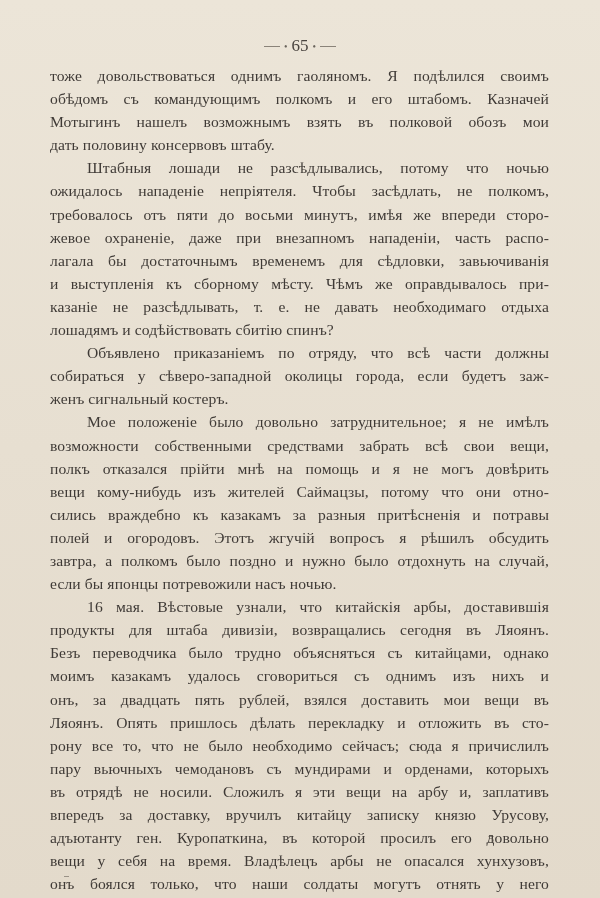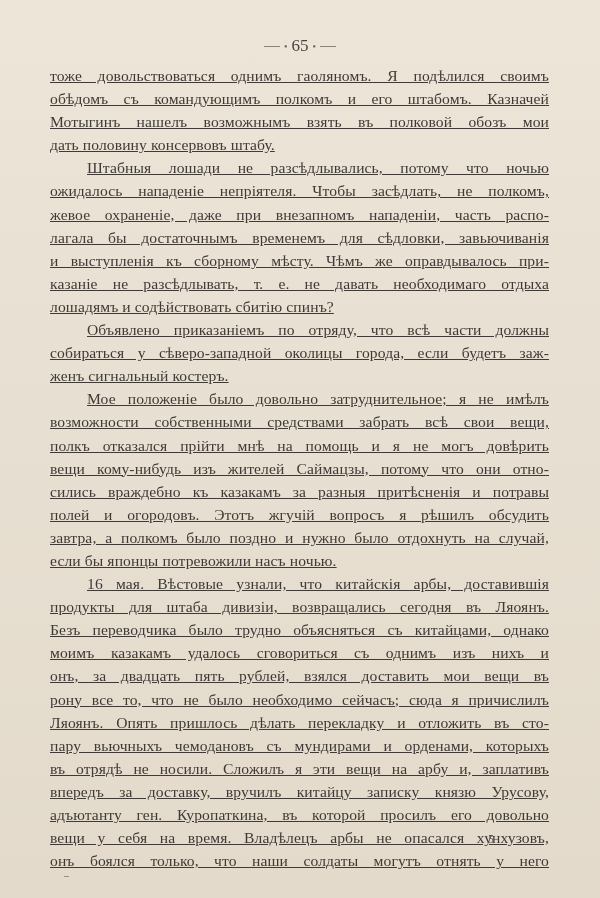--- a/index.html
+++ b/index.html
@@ -45,21 +45,20 @@
       left: 50px;
       width: 499px;
       font-size: 15.6px;
       line-height: 23.1px;
       text-align: justify;
       letter-spacing: 0.1px;
     }
     .para {
       margin: 0;
       text-indent: 0;
-      text-decoration: underline;
     }
     .line {
       display: block;
       text-align: justify;
       text-align-last: justify;
       white-space: nowrap;
       overflow: visible;
     }
     .line.last {
       text-align-last: left;
@@ -97,20 +96,21 @@
 <div class="body-text" id="body-text">
     <div class="para">
       <span class="line">тоже довольствоваться однимъ гаоляномъ. Я подѣлился своимъ</span>
       <span class="line">обѣдомъ съ командующимъ полкомъ и его штабомъ. Казначей</span>
       <span class="line">Мотыгинъ нашелъ возможнымъ взять въ полковой обозъ мои</span>
       <span class="line last">дать половину консервовъ штабу.</span>
     </div>
     <div class="para">
       <span class="line first-indent">Штабныя лошади не разсѣдлывались, потому что ночью</span>
       <span class="line">ожидалось нападеніе непріятеля. Чтобы засѣдлать, не полкомъ,</span>
+      <span class="line">требовалось отъ пяти до восьми минутъ, имѣя же впереди сторо-</span>
       <span class="line">жевое охраненіе, даже при внезапномъ нападеніи, часть распо-</span>
       <span class="line">лагала бы достаточнымъ временемъ для сѣдловки, завьючиванія</span>
       <span class="line">и выступленія къ сборному мѣсту. Чѣмъ же оправдывалось при-</span>
       <span class="line">казаніе не разсѣдлывать, т. е. не давать необходимаго отдыха</span>
       <span class="line last">лошадямъ и содѣйствовать сбитію спинъ?</span>
     </div>
     <div class="para">
       <span class="line first-indent">Объявлено приказаніемъ по отряду, что всѣ части должны</span>
       <span class="line">собираться у сѣверо-западной околицы города, если будетъ заж-</span>
       <span class="line last">женъ сигнальный костеръ.</span>
@@ -124,22 +124,22 @@
       <span class="line">полей и огородовъ. Этотъ жгучій вопросъ я рѣшилъ обсудить</span>
       <span class="line">завтра, а полкомъ было поздно и нужно было отдохнуть на случай,</span>
       <span class="line last">если бы японцы потревожили насъ ночью.</span>
     </div>
     <div class="para">
       <span class="line first-indent">16 мая. Вѣстовые узнали, что китайскія арбы, доставившія</span>
       <span class="line">продукты для штаба дивизіи, возвращались сегодня въ Ляоянъ.</span>
       <span class="line">Безъ переводчика было трудно объясняться съ китайцами, однако</span>
       <span class="line">моимъ казакамъ удалось сговориться съ однимъ изъ нихъ и</span>
       <span class="line">онъ, за двадцать пять рублей, взялся доставить мои вещи въ</span>
+      <span class="line">Ляоянъ. Опять пришлось дѣлать перекладку и отложить въ сто-</span>
       <span class="line">рону все то, что не было необходимо сейчасъ; сюда я причислилъ</span>
-      <span class="line">Ляоянъ. Опять пришлось дѣлать перекладку и отложить въ сто-</span>
       <span class="line">пару вьючныхъ чемодановъ съ мундирами и орденами, которыхъ</span>
       <span class="line">въ отрядѣ не носили. Сложилъ я эти вещи на арбу и, заплативъ</span>
       <span class="line">впередъ за доставку, вручилъ китайцу записку князю Урусову,</span>
       <span class="line">адъютанту ген. Куропаткина, въ которой просилъ его довольно</span>
       <span class="line">вещи у себя на время. Владѣлецъ арбы не опасался хунхузовъ,</span>
       <span class="line">онъ боялся только, что наши солдаты могутъ отнять у него</span>
     </div>
   </div>
 
 <div class="signature">5</div>

